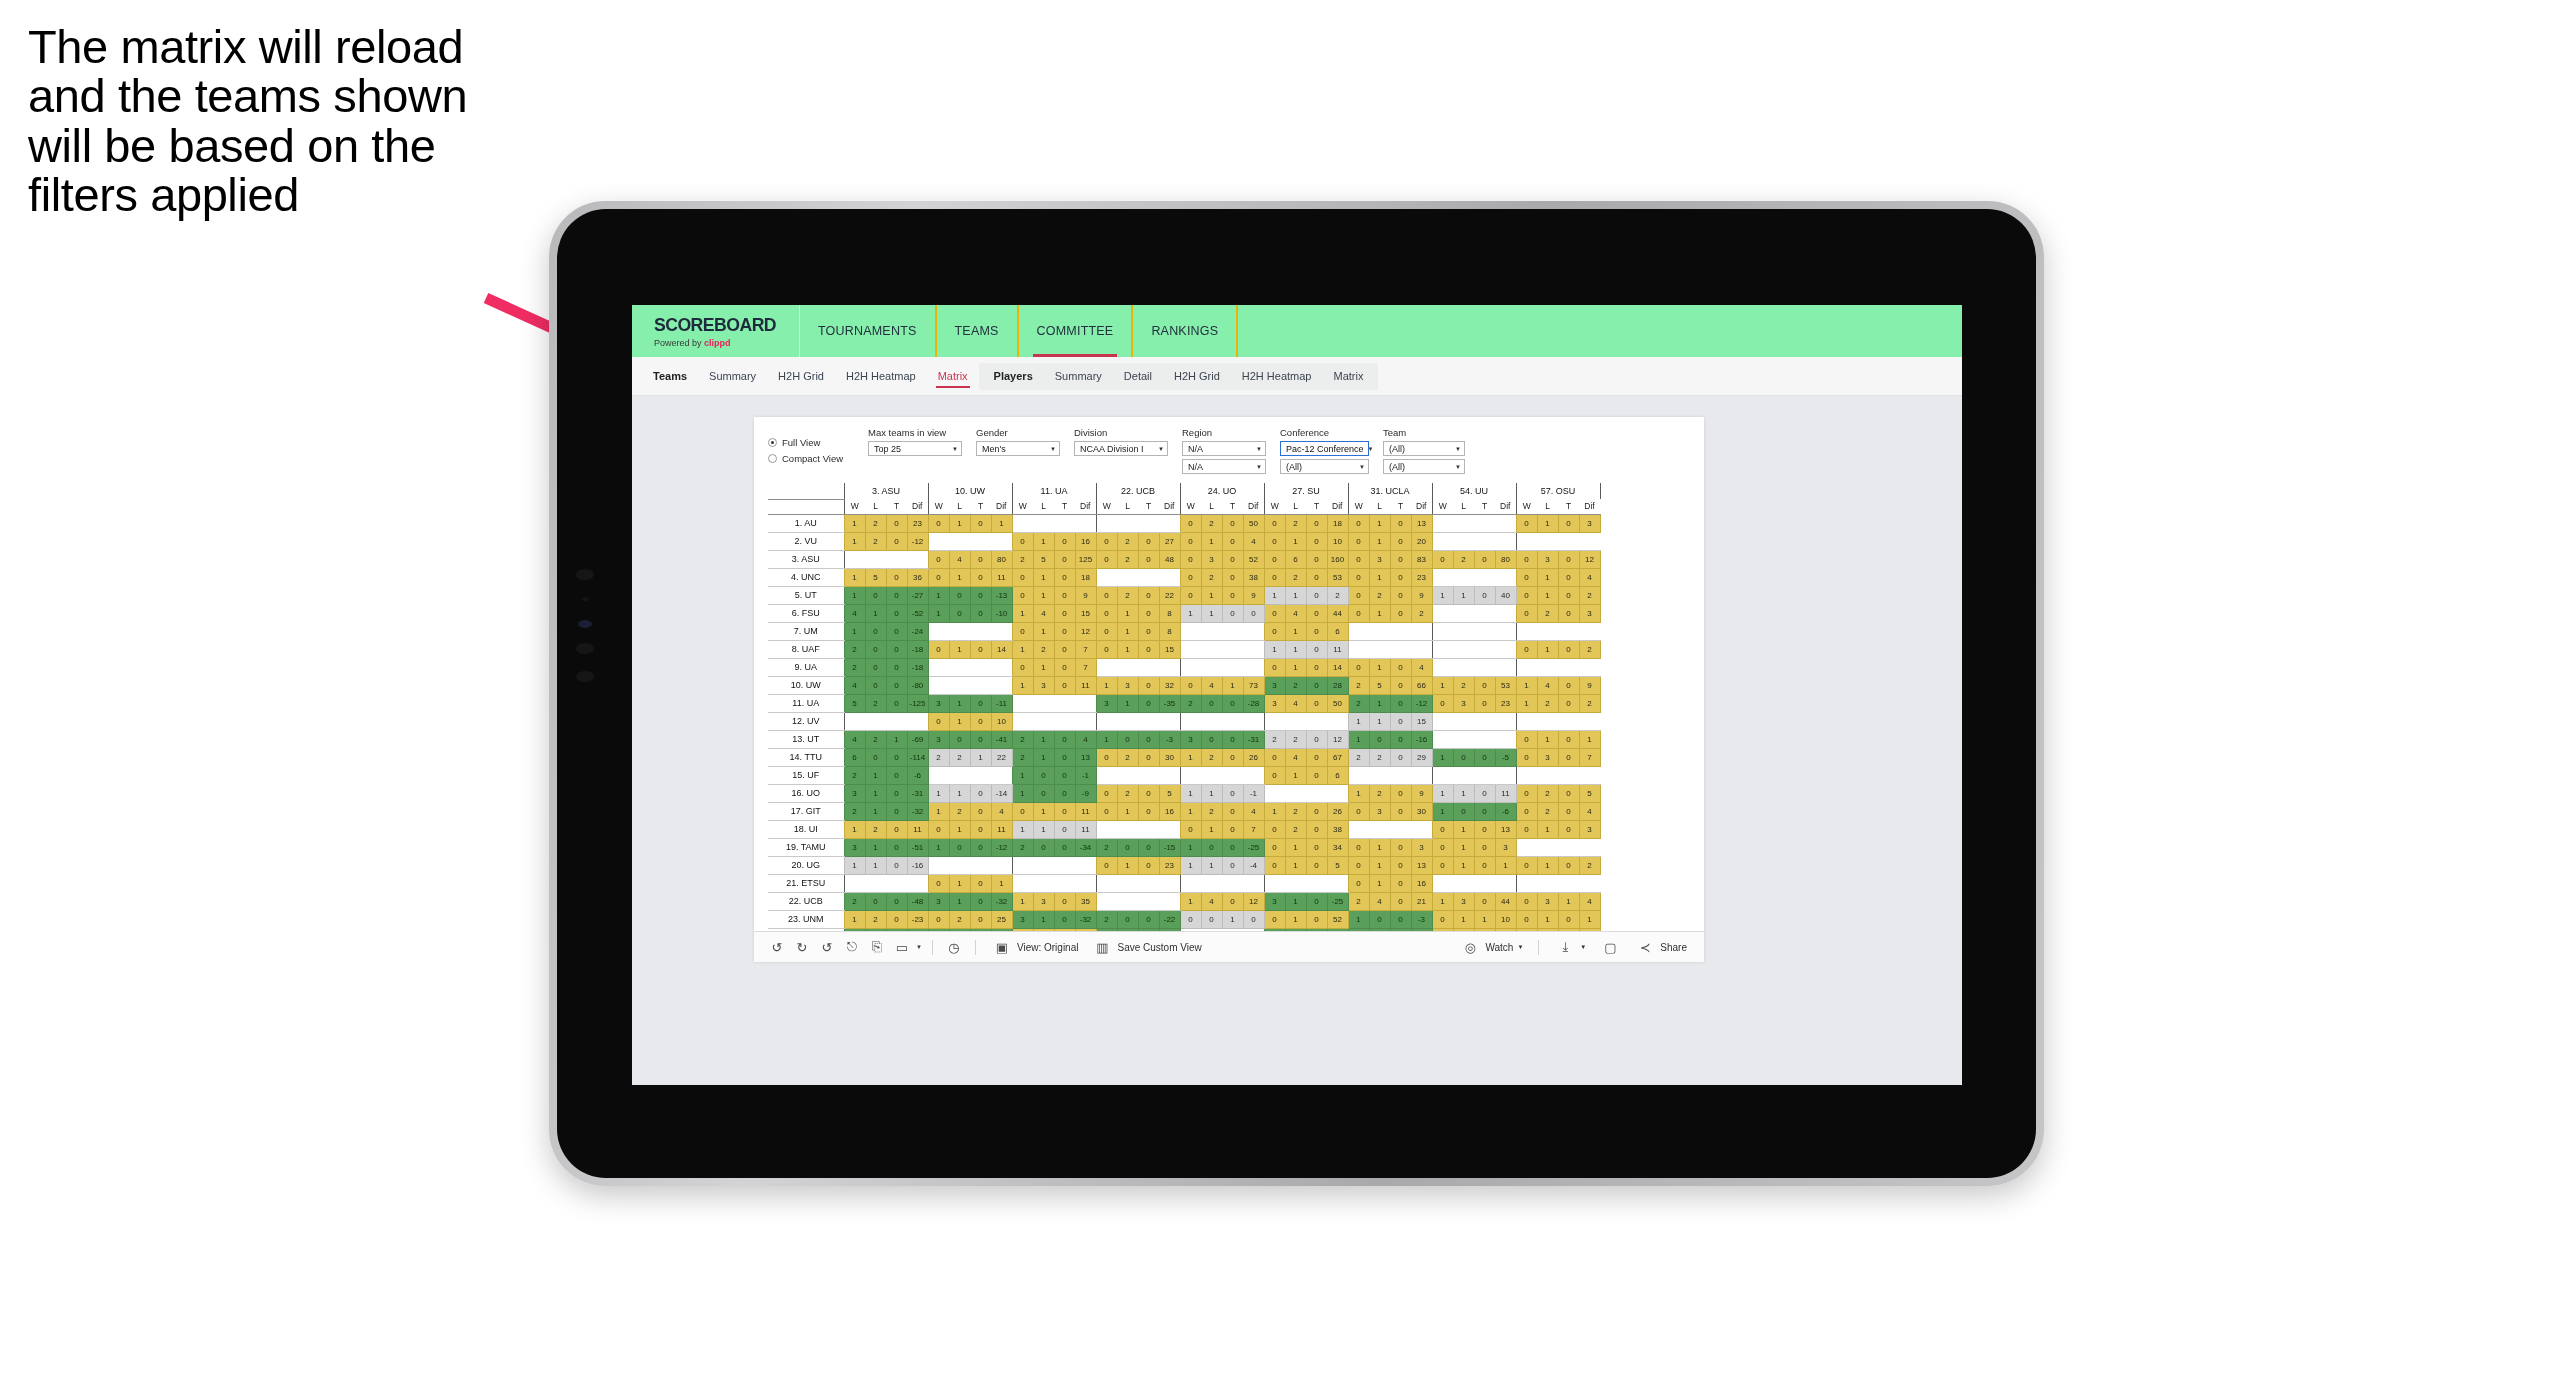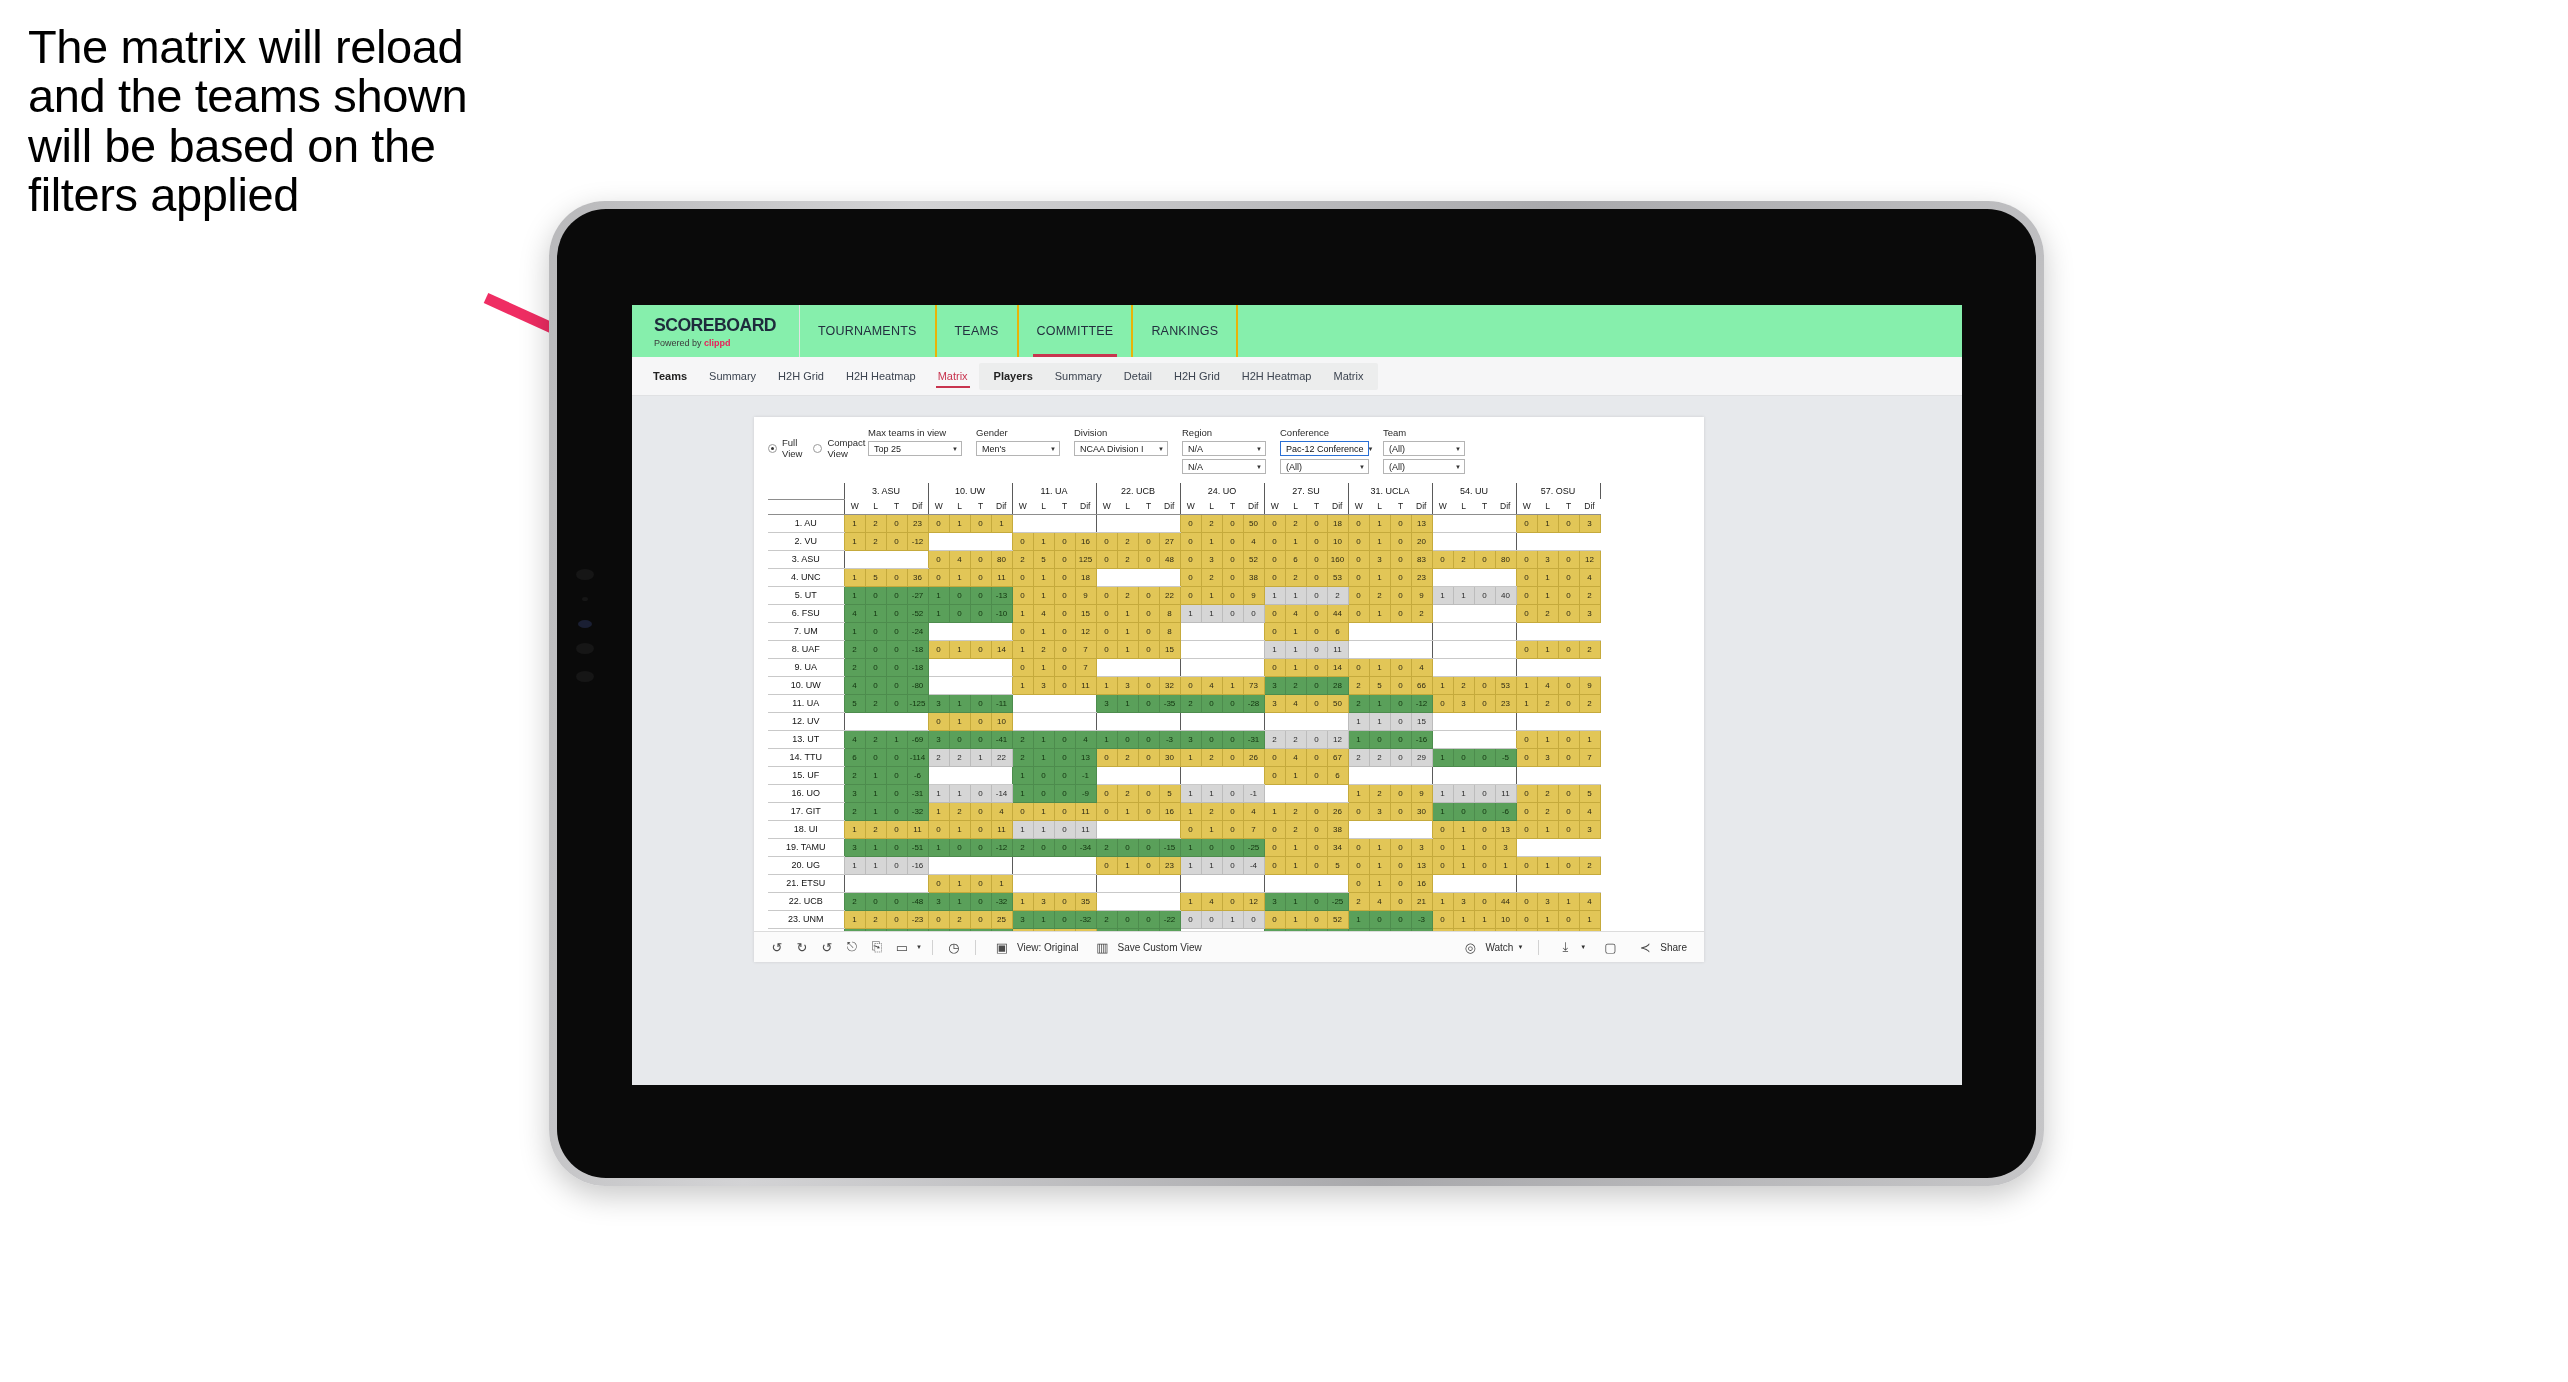--- a/index.html
+++ b/index.html
@@ -181,21 +181,21 @@
     flex-direction: column;
   }
 
   
   #filters {
     display: flex;
     align-items: flex-start;
     padding: 10px 0 6px 14px;
     gap: 14px;
   }
-  .radio-col { display: flex; flex-direction: row; gap: 11px; padding-top: 10px; width: 86px; align-items: flex-end; }
+  .radio-col { display: flex; flex-direction: column; gap: 5px; padding-top: 10px; width: 86px; }
   .radio-row { display: flex; align-items: center; gap: 5px; font-size: 9.5px; color: #2b2b2b; }
   .radio-dot {
     width: 9px; height: 9px; border-radius: 50%;
     border: 1px solid #9a9a9a; background: #fff;
     position: relative; box-sizing: border-box; flex: none;
   }
   .radio-dot.on::after {
     content: ""; position: absolute; left: 2px; top: 2px;
     width: 3px; height: 3px; border-radius: 50%; background: #333;
   }

